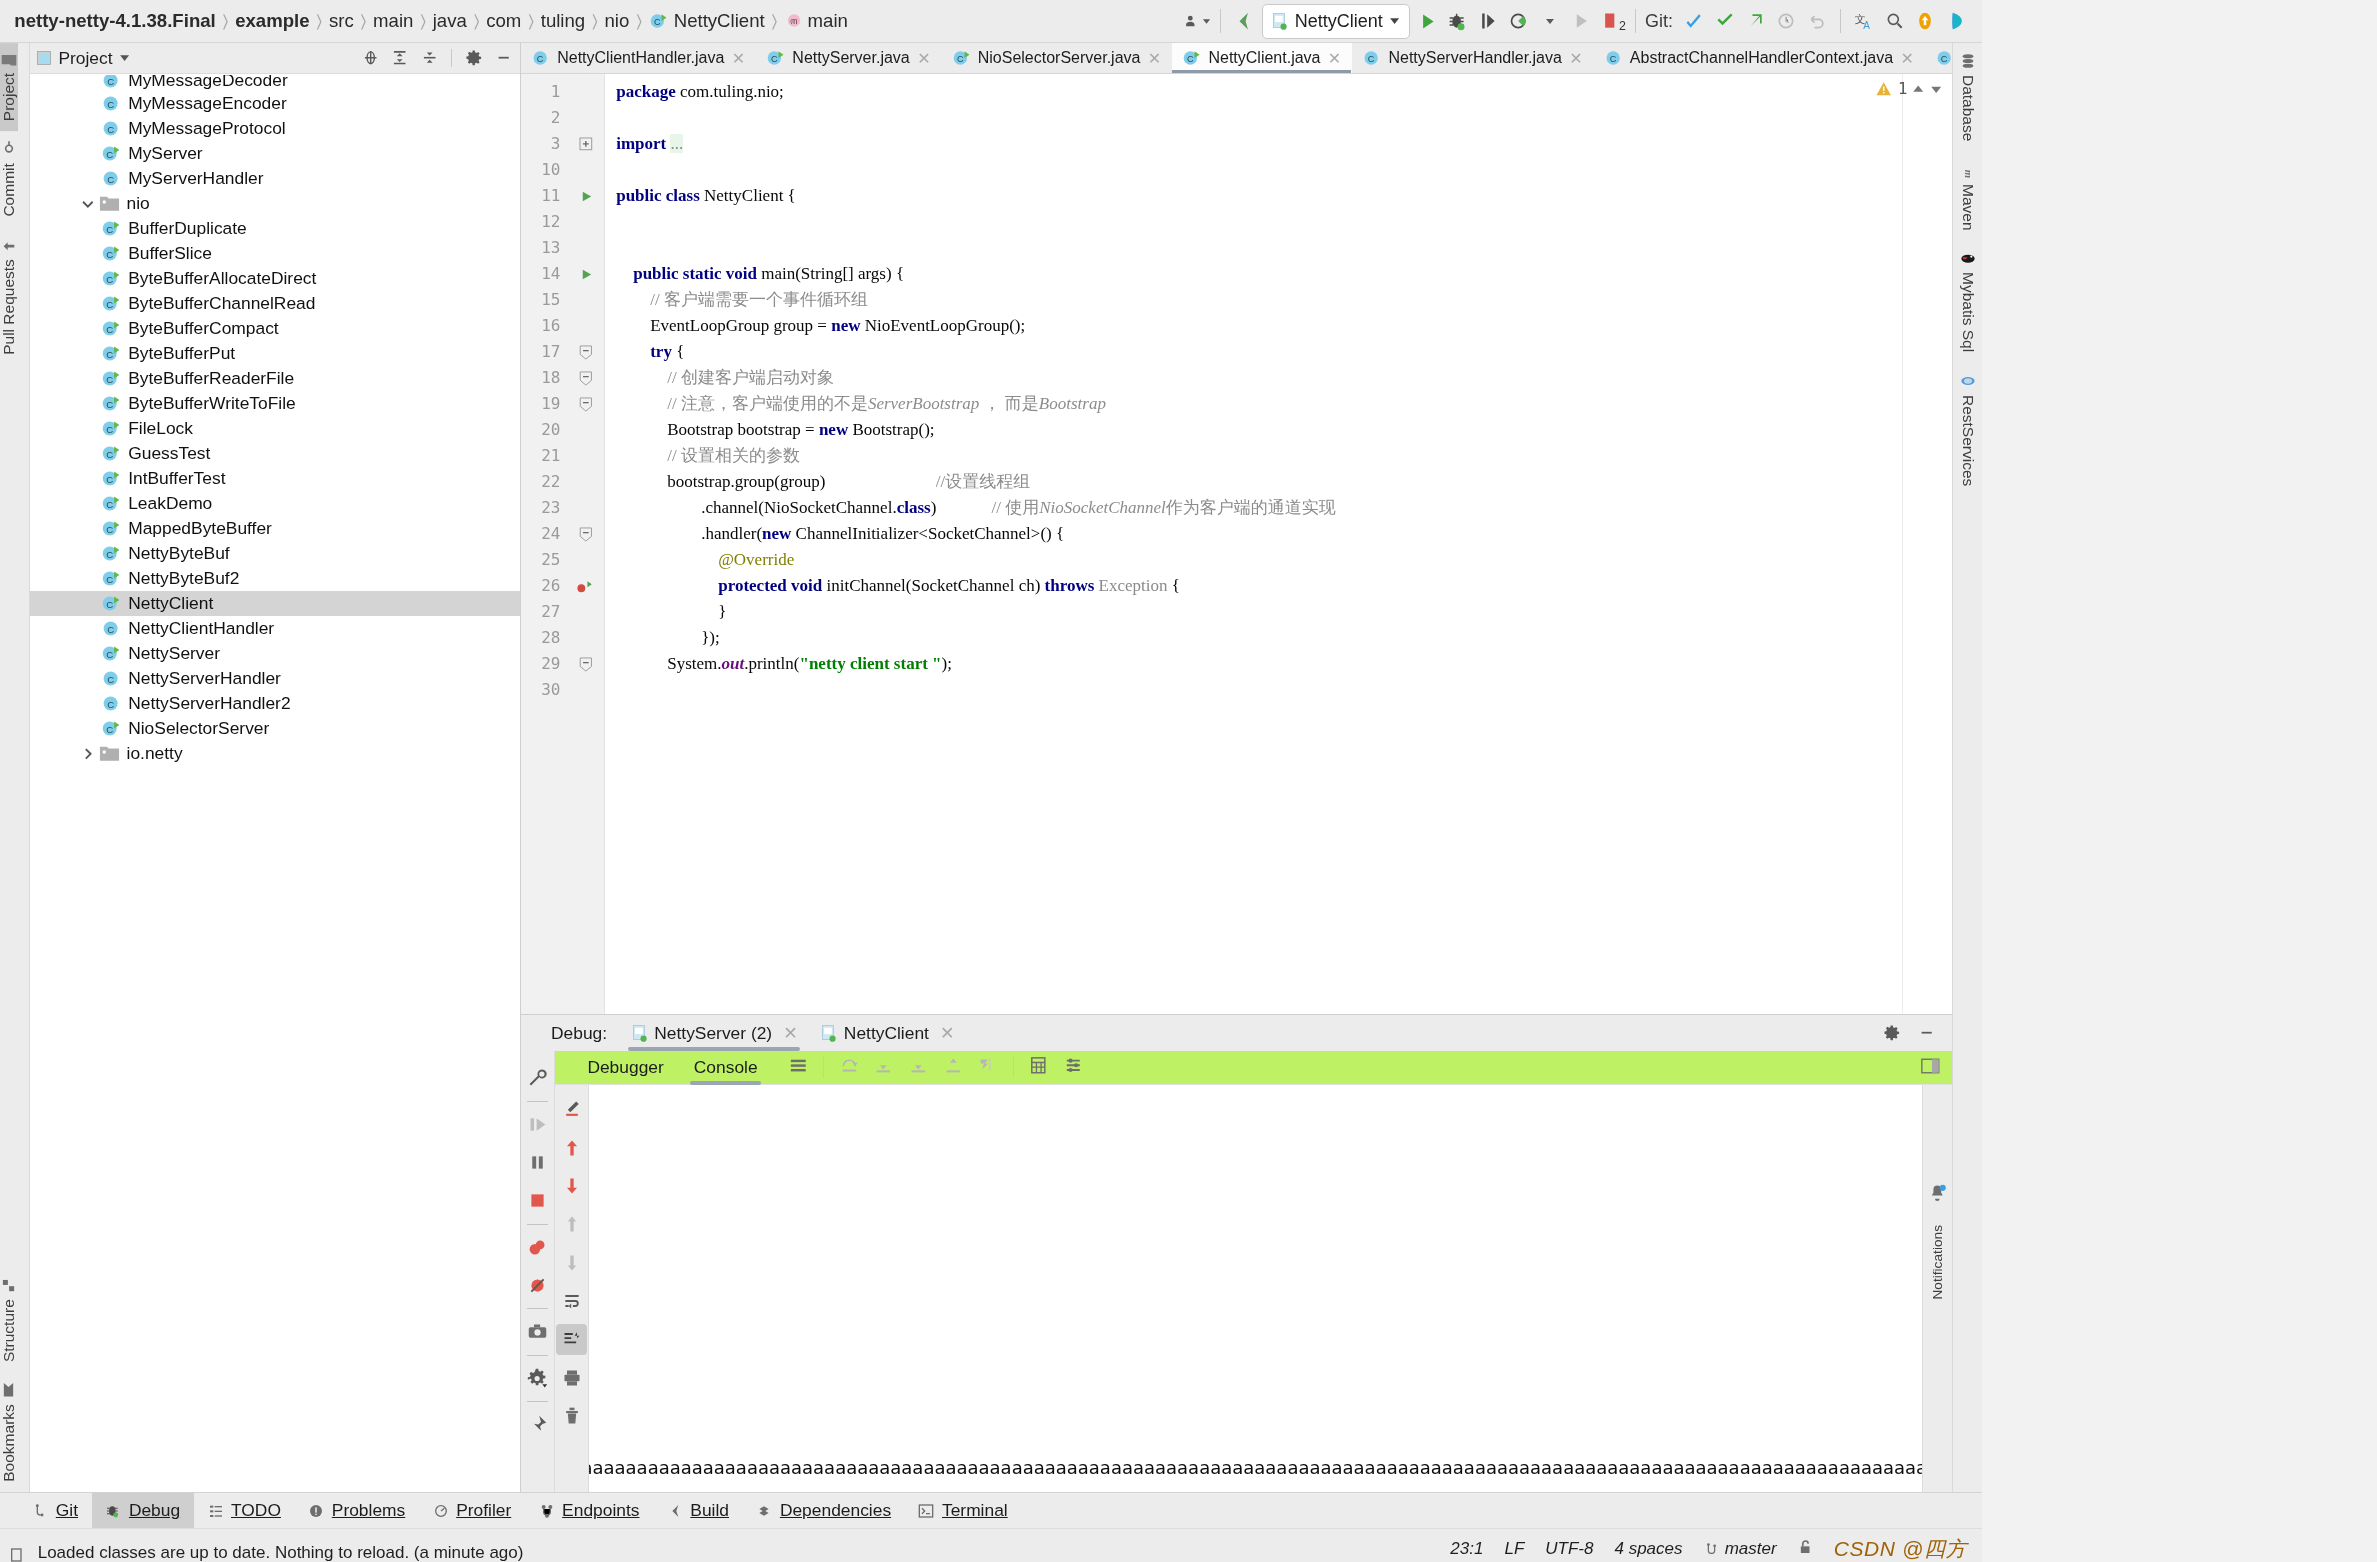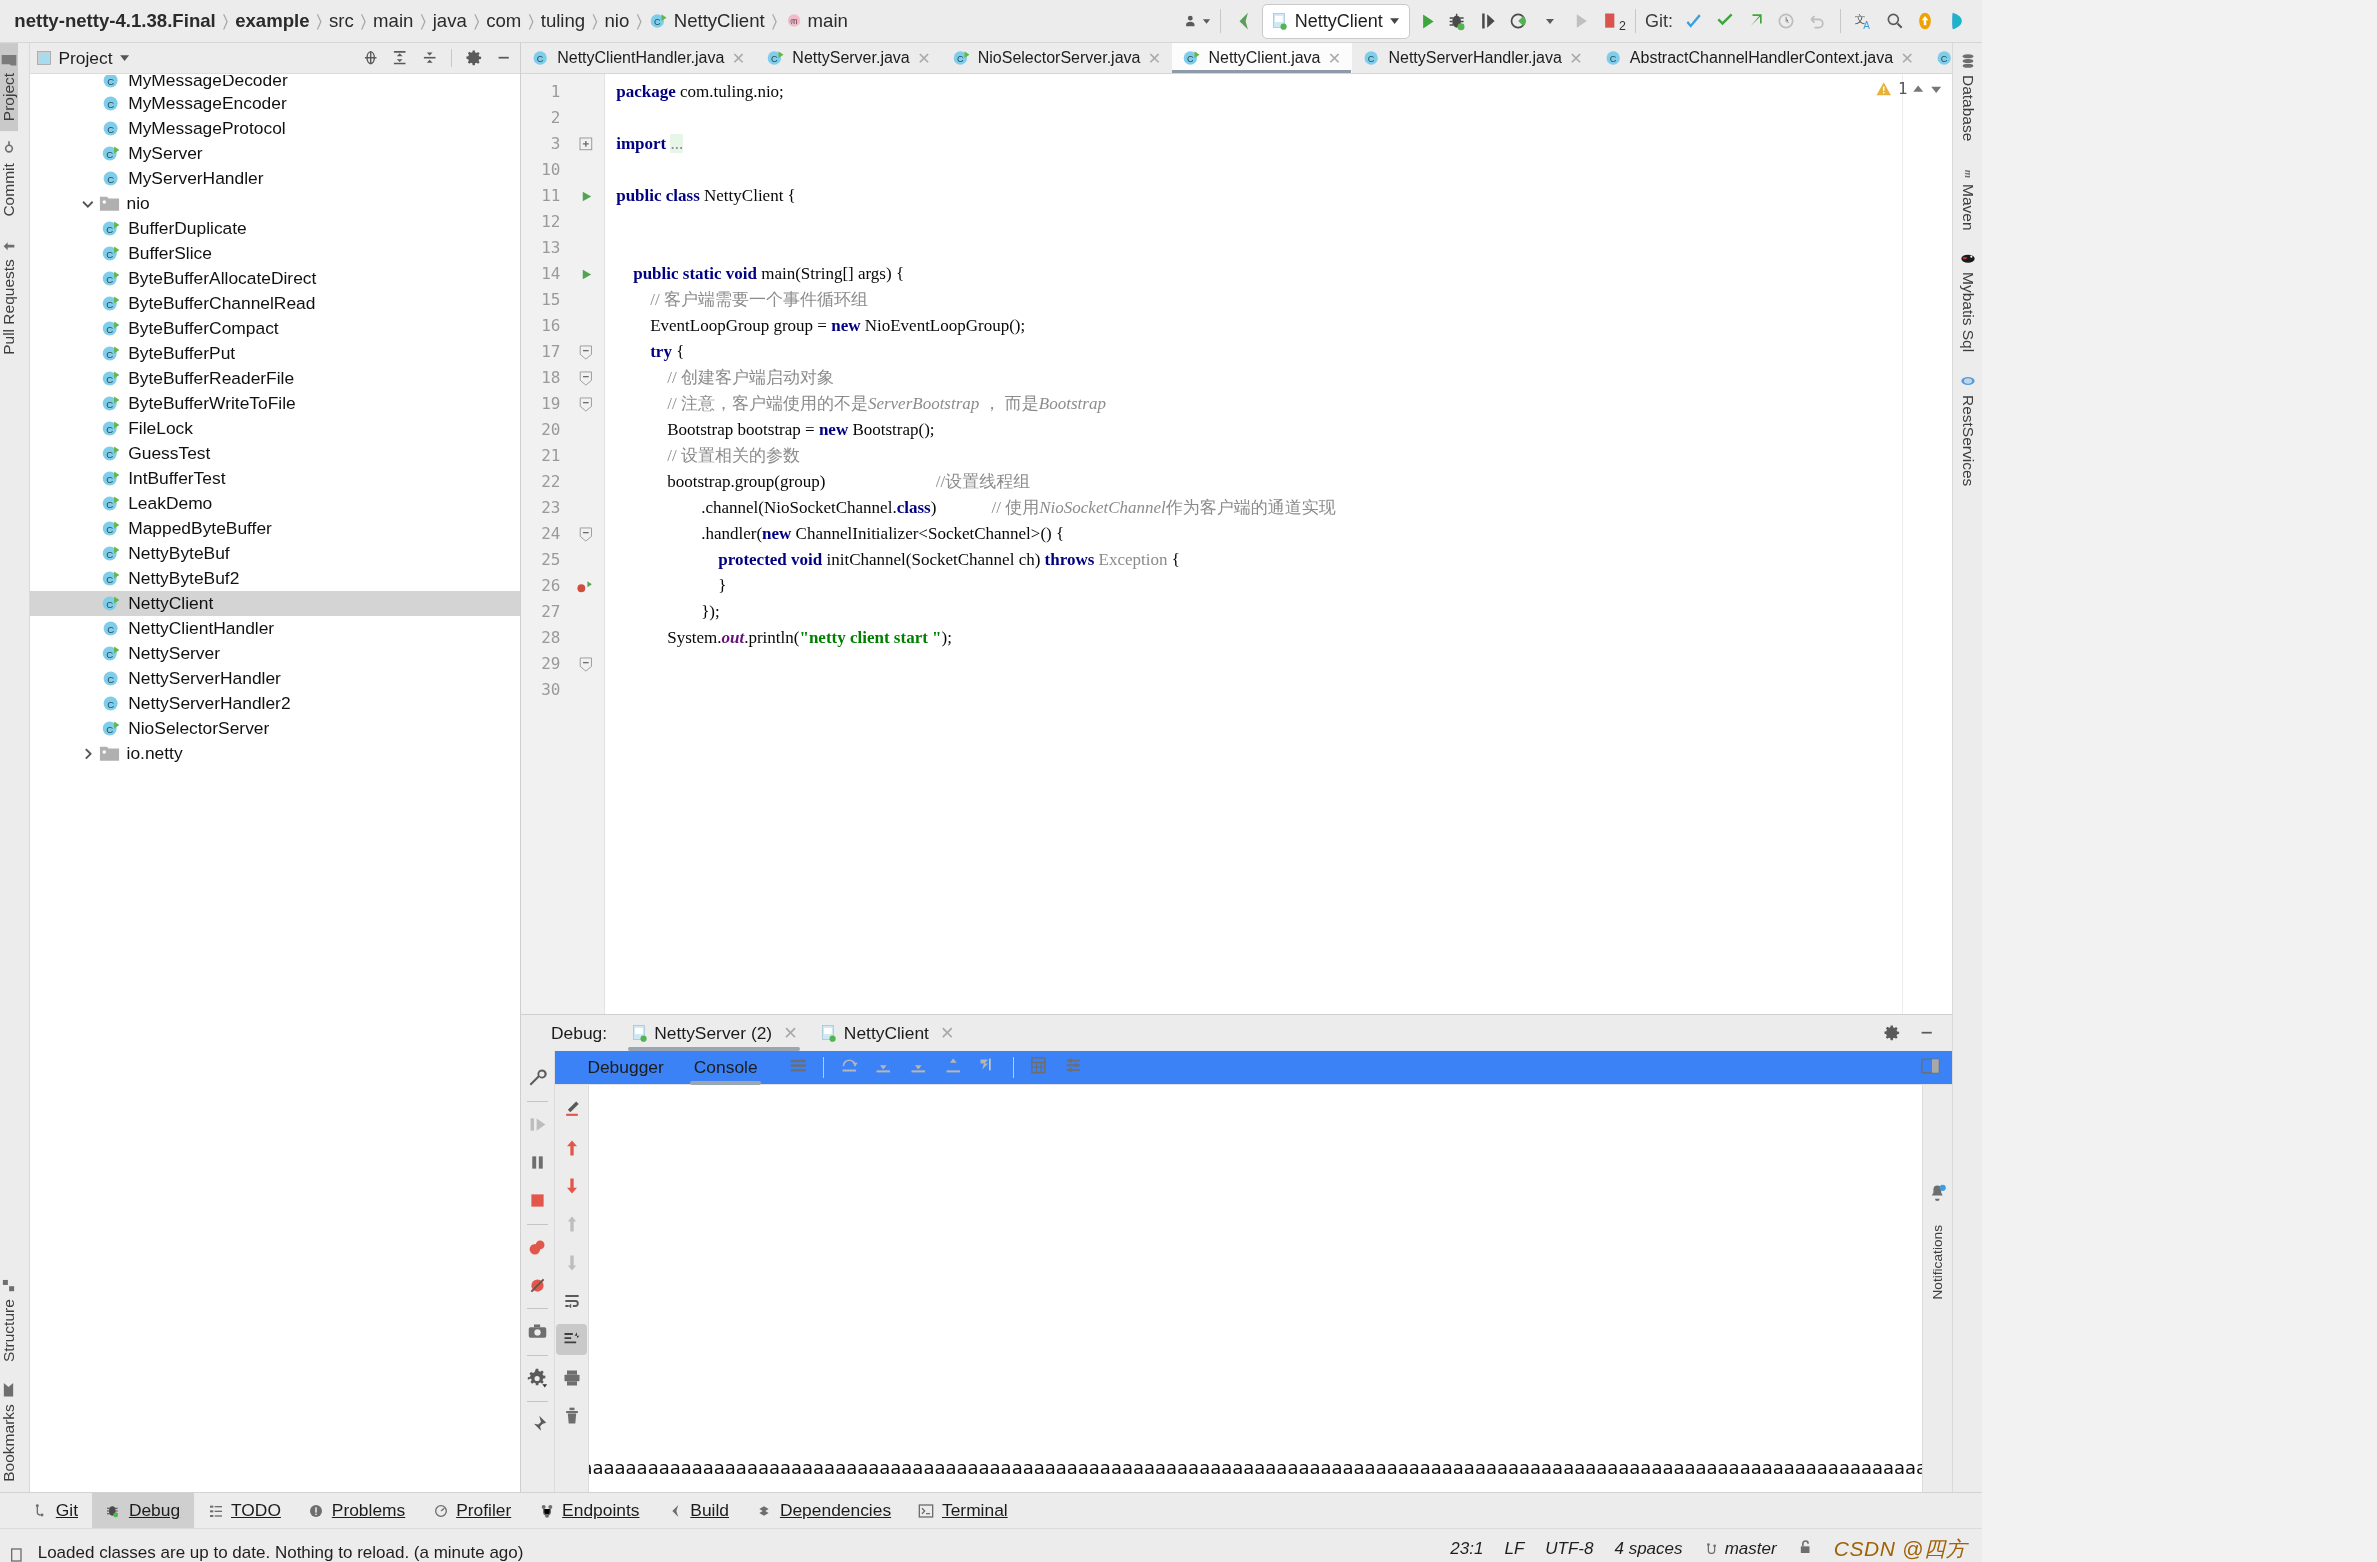--- a/index.html
+++ b/index.html
@@ -112,21 +112,21 @@
                    flex-direction:column; align-items:center; padding-top:7.5px;
                    border-right:0.6px solid #dcdcdc;}
   .dbg-lefttools2 { width:34px; flex:none; background:#ececec; display:flex;
                    flex-direction:column; align-items:center; padding-top:5px;
                    border-right:0.6px solid #dcdcdc;}
   .dt { width:31px; height:31px; display:flex; align-items:center; justify-content:center; margin:3.7px 0;}
   .dt.on { background:#c9c9c9; border-radius:3.7px;}
   .dsep { width:21px; height:0.6px; background:#c4c4c4; margin:3.7px 0;}
 
   .dbg-main { flex:1; display:flex; flex-direction:column; min-width:0;}
-  .subtabs { height:34px; background:#3b82f6; display:flex; align-items:center;
+  .subtabs { height:34px; background:#bef264; display:flex; align-items:center;
              padding-left:17.4px; gap:0; flex:none; border-bottom:0.6px solid #e0e0e0;}
   .subtab { font-size:17.4px; color:#1c1c1c; padding:0 15px; height:34px; display:flex;
             align-items:center; position:relative; white-space:nowrap;}
   .subtab.active::after { content:""; position:absolute; left:11.2px; right:11.2px; bottom:0;
              height:3.7px; background:#9aa6b4; border-radius:1.9px;}
   .subtab-icons { display:flex; align-items:center; gap:16px; margin-left:16px;}
   .subtab-right { margin-left:auto; display:flex; align-items:center; gap:12.4px; padding-right:12.4px;}
 
   .console { flex:1; background:#fff; position:relative; overflow:hidden;
              font-family:"DejaVu Sans", sans-serif; }
@@ -845,20 +845,21 @@
             <div class="cl">        <span class="cm">// 客户端需要一个事件循环组</span></div>
             <div class="cl">        EventLoopGroup group = <span class="kw">new</span> NioEventLoopGroup();</div>
             <div class="cl">        <span class="kw">try</span> {</div>
             <div class="cl">            <span class="cm">// 创建客户端启动对象</span></div>
             <div class="cl">            <span class="cm">// 注意，客户端使用的不是</span><span class="cmi">ServerBootstrap</span><span class="cm"> ， 而是</span><span class="cmi">Bootstrap</span></div>
             <div class="cl">            Bootstrap bootstrap = <span class="kw">new</span> Bootstrap();</div>
             <div class="cl">            <span class="cm">// 设置相关的参数</span></div>
             <div class="cl">            bootstrap.group(group)                          <span class="cm">//设置线程组</span></div>
             <div class="cl">                    .channel(NioSocketChannel.<span class="kw">class</span>)             <span class="cm">// 使用</span><span class="cmi">NioSocketChannel</span><span class="cm">作为客户端的通道实现</span></div>
             <div class="cl">                    .handler(<span class="kw">new</span> ChannelInitializer&lt;SocketChannel&gt;() {</div>
+            <div class="cl">                        <span class="an">@Override</span></div>
             <div class="cl">                        <span class="kw">protected void</span> initChannel(SocketChannel ch) <span class="kw">throws</span> <span class="gray">Exception</span> {</div>
             <div class="cl">                        }</div>
             <div class="cl">                    });</div>
             <div class="cl">            System.<span class="purple">out</span>.println(<span class="str">"netty client start "</span>);</div>
           </div>
         <div class="ed-right"></div>
         <div class="warnbadge">
           <svg width="17.4" height="17.4" viewBox="0 0 24 24">
               <path fill="#e8b339" d="M12 3l10 18H2z"></path>
               <rect x="11" y="9" width="2" height="6" fill="#fff"></rect>

